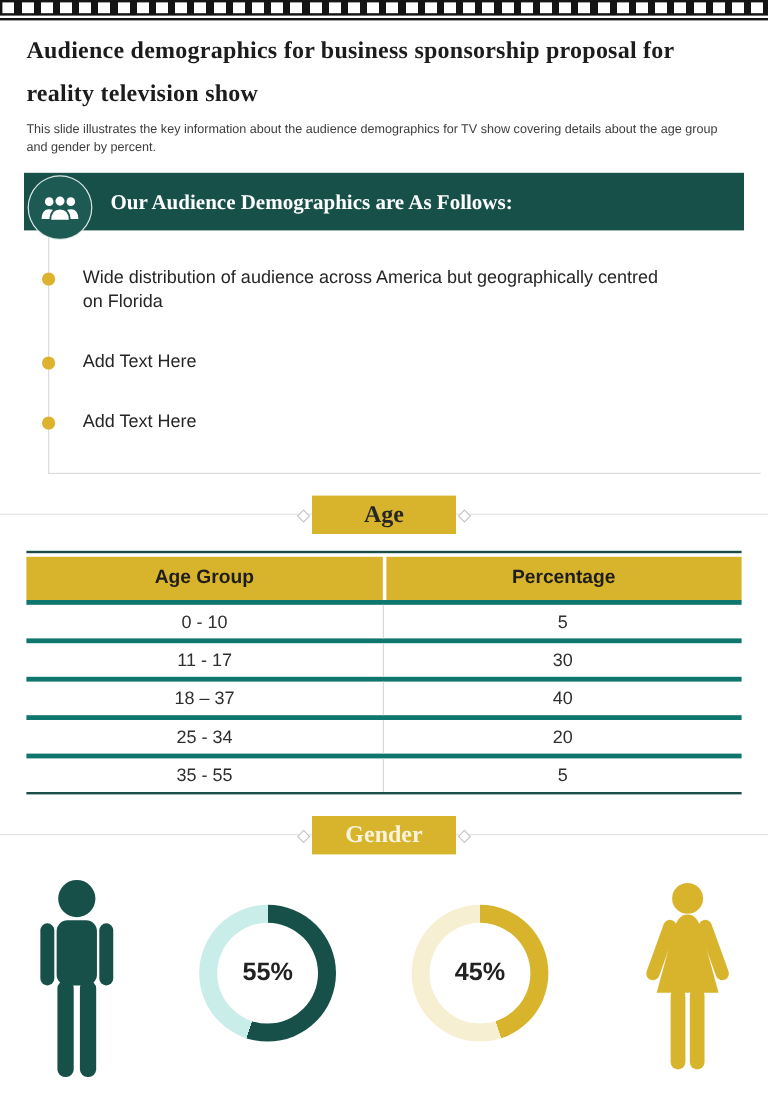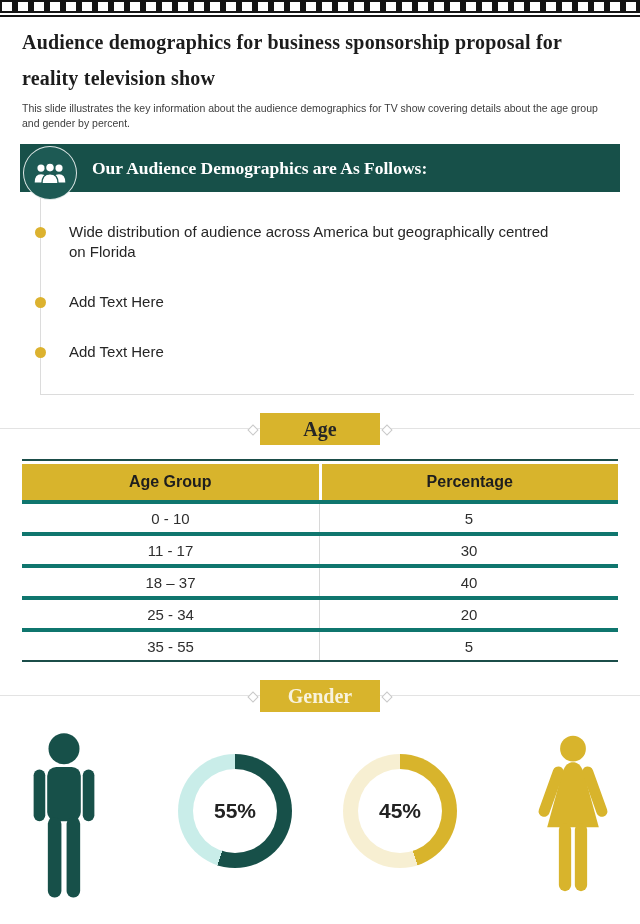--- a/index.html
+++ b/index.html
@@ -87,21 +87,21 @@
   .t-row { display:grid; grid-template-columns:1fr 1fr; border-top:4px solid #0f766e; }
   .t-row:first-of-type { border-top:none; margin-top:2px; }
   .t-row .cell { text-align:center; padding:5.5px 0; font-size:15px; color:#2f2f2f; }
   .t-row .cell:first-child { border-right:1px solid #d8d8d8; }
 
   
   .figures { position:relative; height:184px; margin-top:14px; }
   .fig-male   { position:absolute; left:24px;  top:6px; }
   .fig-female { position:absolute; left:530px; top:4px; }
   .donut { position:absolute; width:114px; height:114px; border-radius:50%; top:28px; }
-  .donut.d1 { left:178px; } .donut.d2 { left:343px; }
+  .donut.d1 { left:166px; } .donut.d2 { left:343px; }
   .donut-hole {
     position:absolute; inset:15px; background:#ffffff; border-radius:50%;
     display:flex; align-items:center; justify-content:center;
     font-weight:bold; font-size:21px; color:#222222;
   }
 
   
   .footer { position:relative; margin-top:12px; height:34px; }
   .footer-text {
     text-align:center; font-size:11px; color:#3a3a3a; padding-top:14px;

